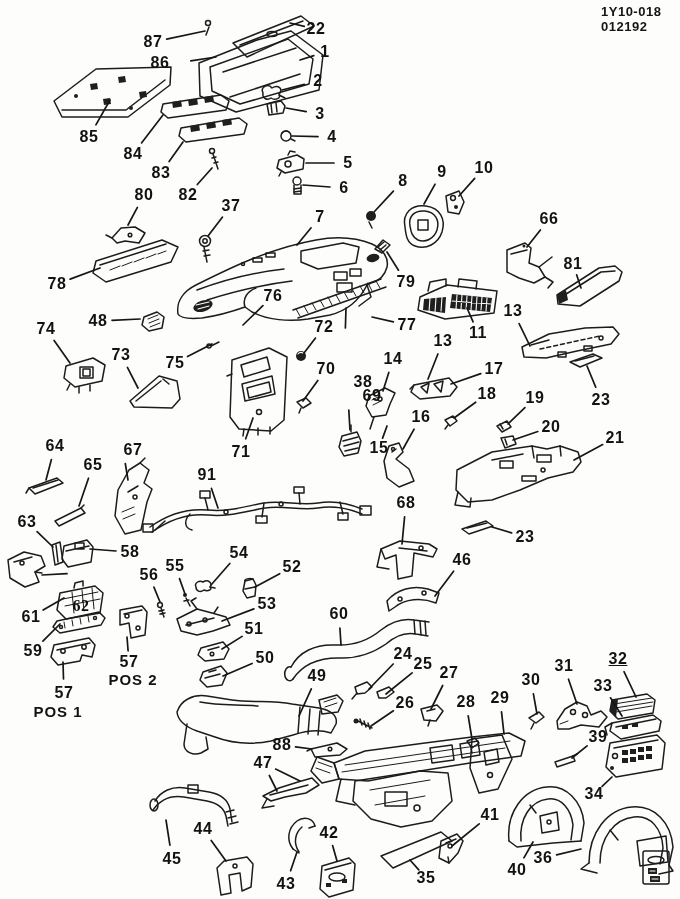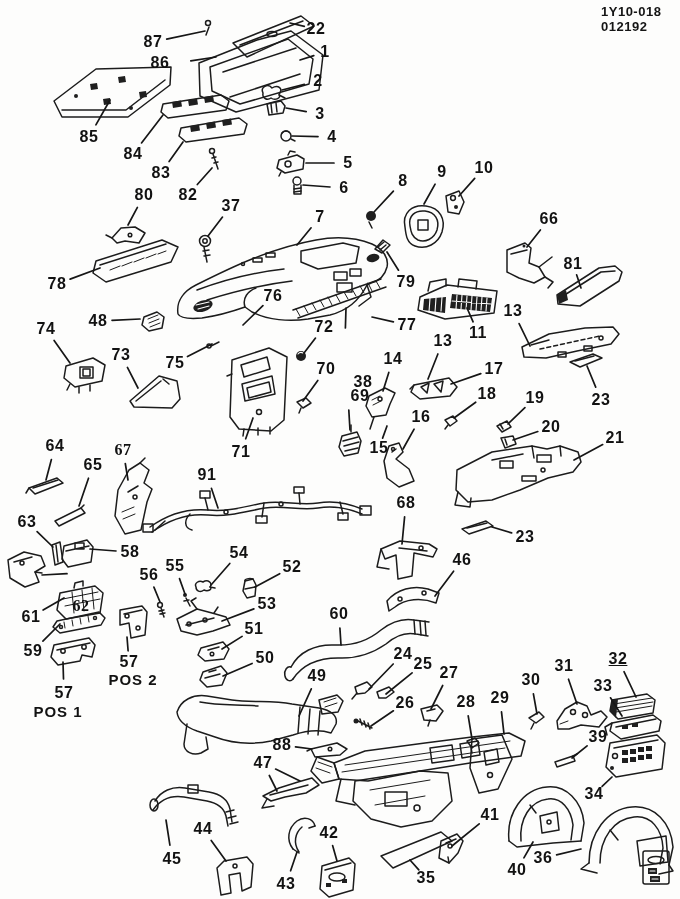--- a/index.html
+++ b/index.html
@@ -635,29 +635,29 @@
       <div class="callout" style="left: 393px; top: 359px;">14</div>
       <div class="callout" style="left: 487px; top: 394px;">18</div>
       <div class="callout" style="left: 535px; top: 398px;">19</div>
       <div class="callout" style="left: 551px; top: 427px;">20</div>
       <div class="callout" style="left: 615px; top: 438px;">21</div>
       <div class="callout" style="left: 46px; top: 329px;">74</div>
       <div class="callout" style="left: 121px; top: 355px;">73</div>
       <div class="callout" style="left: 175px; top: 363px;">75</div>
       <div class="callout" style="left: 326px; top: 369px;">70</div>
       <div class="callout" style="left: 241px; top: 452px;">71</div>
-      <div class="callout" style="left: 348px; top: 396px; padding-left: 24px;">69</div>
+      <div class="callout" style="left: 360px; top: 396px; padding-left: 24px;">69</div>
       <div class="callout" style="left: 421px; top: 417px;">16</div>
       <div class="callout" style="left: 379px; top: 448px;">15</div>
       <div class="callout" style="left: 406px; top: 503px;">68</div>
       <div class="callout" style="left: 462px; top: 560px;">46</div>
       <div class="callout" style="left: 525px; top: 537px;">23</div>
       <div class="callout" style="left: 55px; top: 446px;">64</div>
       <div class="callout" style="left: 93px; top: 465px;">65</div>
-      <div class="callout" style="left: 123px; top: 450px; font-family: Liberation Serif, serif;">67</div>
+      <div class="callout" style="left: 133px; top: 450px;">67</div>
       <div class="callout" style="left: 207px; top: 475px;">91</div>
       <div class="callout" style="left: 27px; top: 522px;">63</div>
       <div class="callout" style="left: 130px; top: 552px;">58</div>
       <div class="callout" style="left: 81px; top: 606px; font-family: Liberation Serif, serif;">62</div>
       <div class="callout" style="left: 31px; top: 617px;">61</div>
       <div class="callout" style="left: 149px; top: 575px;">56</div>
       <div class="callout" style="left: 175px; top: 566px;">55</div>
       <div class="callout" style="left: 239px; top: 553px;">54</div>
       <div class="callout" style="left: 292px; top: 567px;">52</div>
       <div class="callout" style="left: 267px; top: 604px;">53</div>

